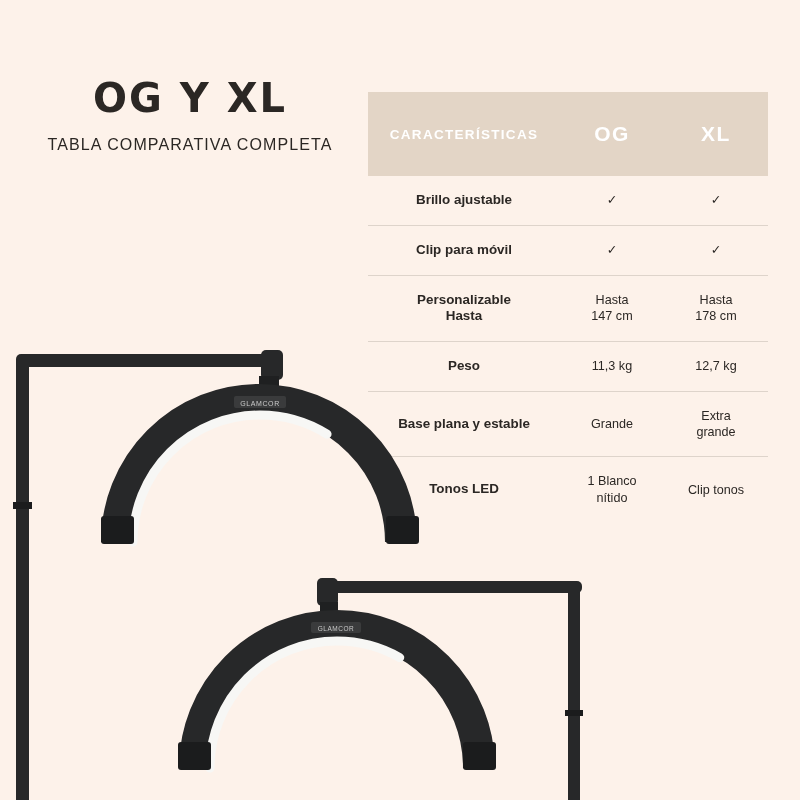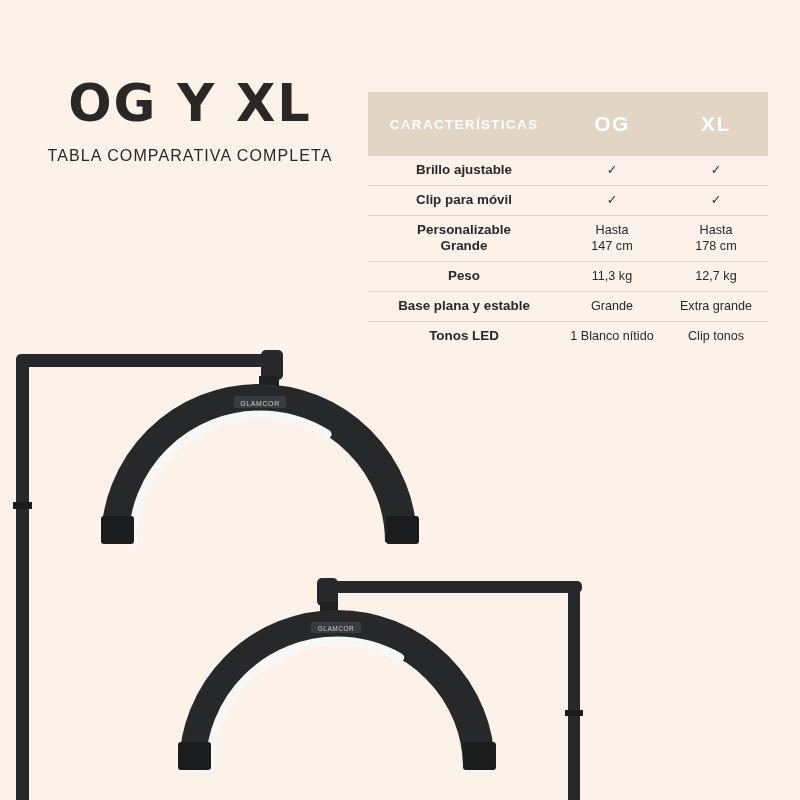--- a/index.html
+++ b/index.html
@@ -18,21 +18,21 @@
   
   .title-block {
     position: absolute;
     left: 30px;
     top: 78px;
     width: 320px;
     text-align: center;
   }
   .main-title {
     font-family: "DejaVu Sans", sans-serif;
-    font-size: 51px;
+    font-size: 40px;
     font-weight: bold;
     letter-spacing: 2px;
     color: #2b2724;
     line-height: 1;
     margin: 0;
   }
   .sub-title {
     font-family: "Liberation Sans", sans-serif;
     font-size: 16px;
     letter-spacing: 1.1px;
@@ -46,21 +46,21 @@
     left: 368px;
     top: 92px;
     width: 400px;
   }
   table.cmp {
     width: 100%;
     border-collapse: collapse;
     table-layout: fixed;
   }
   table.cmp th, table.cmp td {
-    padding: 6px;
+    padding: 16px;
     margin: 0;
   }
   .hdr-row th {
     background: #e3d5c6;
     height: 52px;
     vertical-align: middle;
     color: #ffffff;
     font-family: "Liberation Sans", sans-serif;
   }
   .hdr-feature {
@@ -137,21 +137,21 @@
         <td class="cell-val two-line">✓</td>
         <td class="cell-val two-line">✓</td>
       </tr>
       <tr>
         <td class="cell-feature two-line">Clip para móvil</td>
         <td class="cell-val two-line">✓</td>
         <td class="cell-val two-line">✓</td>
       </tr>
       <tr>
         <td class="cell-feature two-line">Personalizable
-Grande</td>
+Hasta</td>
         <td class="cell-val two-line">Hasta
 147 cm</td>
         <td class="cell-val two-line">Hasta
 178 cm</td>
       </tr>
       <tr>
         <td class="cell-feature two-line">Peso</td>
         <td class="cell-val two-line">11,3 kg</td>
         <td class="cell-val two-line">12,7 kg</td>
       </tr>

